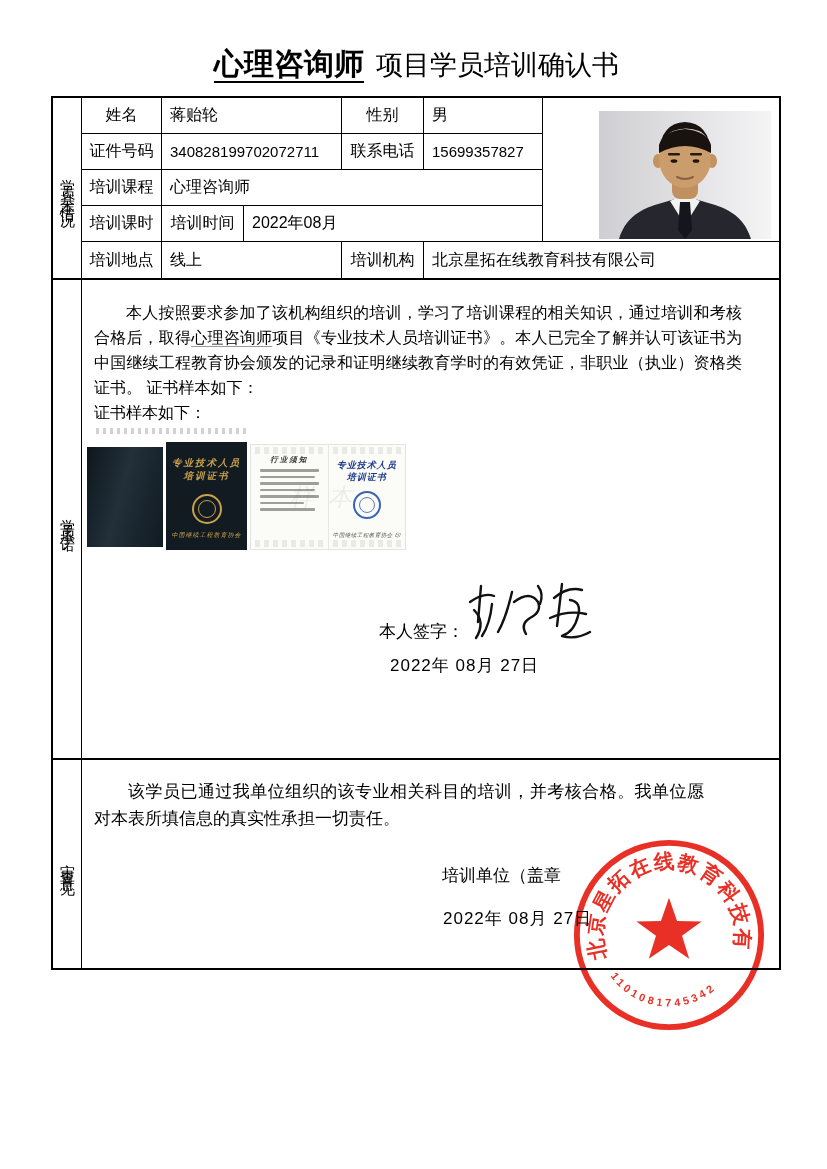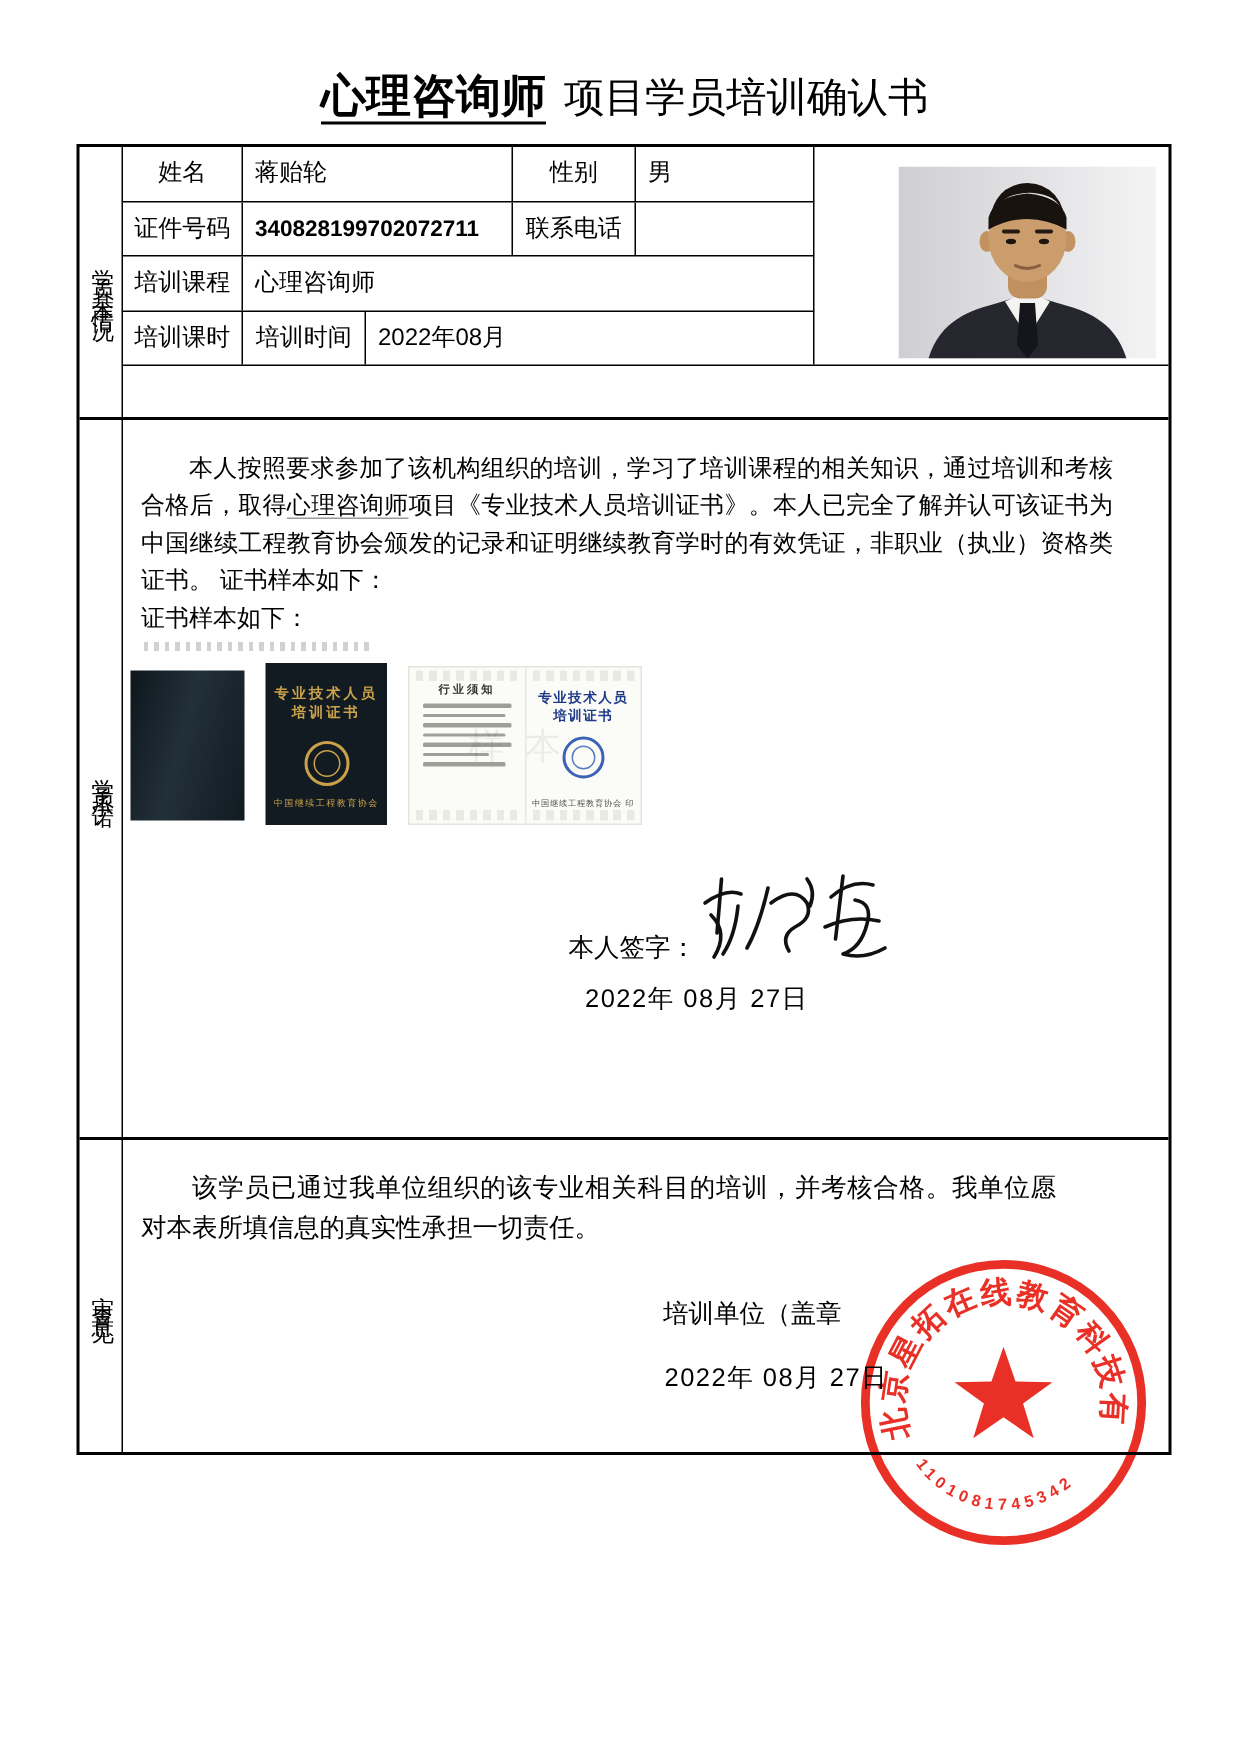--- a/index.html
+++ b/index.html
@@ -28,34 +28,34 @@
   .s1-top{display:flex; height:146px; border-bottom:1.4px solid #000;}
   .s1-rows{width:460px; display:flex; flex-direction:column;}
   .row{display:flex; flex:1; align-items:stretch;}
   .row.bline{border-bottom:1.4px solid #000;}
   .cell{display:flex; align-items:center;}
   .c-label{width:80px; justify-content:center; border-right:1.4px solid #000;}
   .c-val{width:180px; padding-left:8px; border-right:1.4px solid #000;}
   .c-label2{width:82px; justify-content:center; border-right:1.4px solid #000;}
   .c-val2{flex:1; padding-left:8px;}
   .c-span{flex:1; padding-left:8px;}
-  .num{font-size:15px; letter-spacing:0;font-weight:bold;}
+  .num{font-size:15px; letter-spacing:0;}
   .photo-cell{flex:1; border-left:1.4px solid #000; position:relative;}
   .photo{position:absolute; right:8px; top:13px; width:172px; height:128px; display:block;}
   .s1-bot{display:flex; height:36px;}
 
   
   .sec-content{flex:1; position:relative;}
   .promise-para{margin:20px 10px 0 12px; width:648px; font-size:16px; line-height:25px; text-indent:2em; text-align:justify;}
   .u{text-decoration:underline; text-decoration-color:#9a9a9a; text-underline-offset:3px;}
   .sample-line{margin:0 0 0 12px; font-size:16px; line-height:25px;}
   .faded-artifact{margin:3px 0 0 14px; width:150px; height:6px; opacity:.45;
     background:repeating-linear-gradient(90deg,#9a9a9a 0 3px,transparent 3px 7px);}
   
-  .certs{display:flex; gap:14px; margin:8px 16px 0 5px; height:108px; align-items:stretch;}
+  .certs{display:flex; gap:3px; margin:8px 16px 0 5px; height:108px; align-items:stretch;font-style:italic;}
   .cert{position:relative; flex-shrink:0;}
   .cert1{width:76px; margin-top:5px; height:100px; background:linear-gradient(105deg,#0e161c 0%,#22303a 45%,#101a21 100%);}
   .cert2{width:81px; height:108px; background:#121a22; display:flex; flex-direction:column; align-items:center; color:#c9a24a;}
   .cert2 .cov-title{margin-top:14px; font-size:9.5px; font-weight:bold; letter-spacing:2px; text-align:center; line-height:13px;}
   .gold-ring{margin-top:12px; width:30px; height:30px; border-radius:50%; border:2px solid #c9a24a; display:flex; align-items:center; justify-content:center;}
   .gold-ring::after{content:""; width:16px; height:16px; border-radius:50%; border:1px solid #c9a24a;}
   .cert2 .cov-org{margin-top:auto; margin-bottom:10px; font-size:6px; letter-spacing:1px;}
   .cert3{width:156px; height:106px; margin-top:2px; background:#fbfbf8; display:flex; border:1px solid #e4e4de;}
   .page-l,.page-r{flex:1; position:relative; padding:10px 7px 6px;}
   .page-l{border-right:1px solid #e8e8e2;}
@@ -113,20 +113,21 @@
             <div class="row bline">
               <div class="cell c-label">姓名</div>
               <div class="cell c-val">蒋贻轮</div>
               <div class="cell c-label2">性别</div>
               <div class="cell c-val2">男</div>
             </div>
             <div class="row bline">
               <div class="cell c-label">证件号码</div>
               <div class="cell c-val num">340828199702072711</div>
               <div class="cell c-label2">联系电话</div>
+              <div class="cell c-val2 num">15699357827</div>
             </div>
             <div class="row bline">
               <div class="cell c-label">培训课程</div>
               <div class="cell c-span">心理咨询师</div>
             </div>
             <div class="row">
               <div class="cell c-label">培训课时</div>
               <div class="cell c-label2">培训时间</div>
               <div class="cell c-val2">2022年08月</div>
             </div>
@@ -151,20 +152,26 @@
               <path d="M60,42 Q62,12 86,11 Q110,12 112,42 Q110,24 100,20 Q87,15 74,20 Q63,25 60,42 Z" fill="#191310"></path>
               <path d="M60,42 Q86,28 112,42 L112,34 Q108,20 86,18 Q64,20 60,34 Z" fill="#191310"></path>
               <rect x="69" y="42" width="12" height="2.6" rx="1.3" fill="#241a12"></rect>
               <rect x="91" y="42" width="12" height="2.6" rx="1.3" fill="#241a12"></rect>
               <ellipse cx="75" cy="50" rx="3.4" ry="1.8" fill="#1d140d"></ellipse>
               <ellipse cx="97" cy="50" rx="3.4" ry="1.8" fill="#1d140d"></ellipse>
               <path d="M78,66 Q86,70 94,66" stroke="#8a5f41" stroke-width="2" fill="none" stroke-linecap="round"></path>
             </svg>
           </div>
         </div>
+        <div class="s1-bot">
+          <div class="cell c-label">培训地点</div>
+          <div class="cell c-val">线上</div>
+          <div class="cell c-label2">培训机构</div>
+          <div class="cell c-val2">北京星拓在线教育科技有限公司</div>
+        </div>
       </div>
     </div>
 
     <div class="section sec2">
       <div class="vcol">
         <div class="vlabel tight">学员承诺</div>
       </div>
       <div class="sec-content">
         <p class="promise-para"><span>本人按照要求参加了该机构组织的培训，学习了培训课程的相关知识，通过培训和考核合格后，取得</span><span class="u">心理咨询师</span><span>项目《专业技术人员培训证书》。本人已完全了解并认可该证书为中国继续工程教育协会颁发的记录和证明继续教育学时的有效凭证，非职业（执业）资格类证书。 证书样本如下：</span></p>
         <div class="sample-line">证书样本如下：</div>

